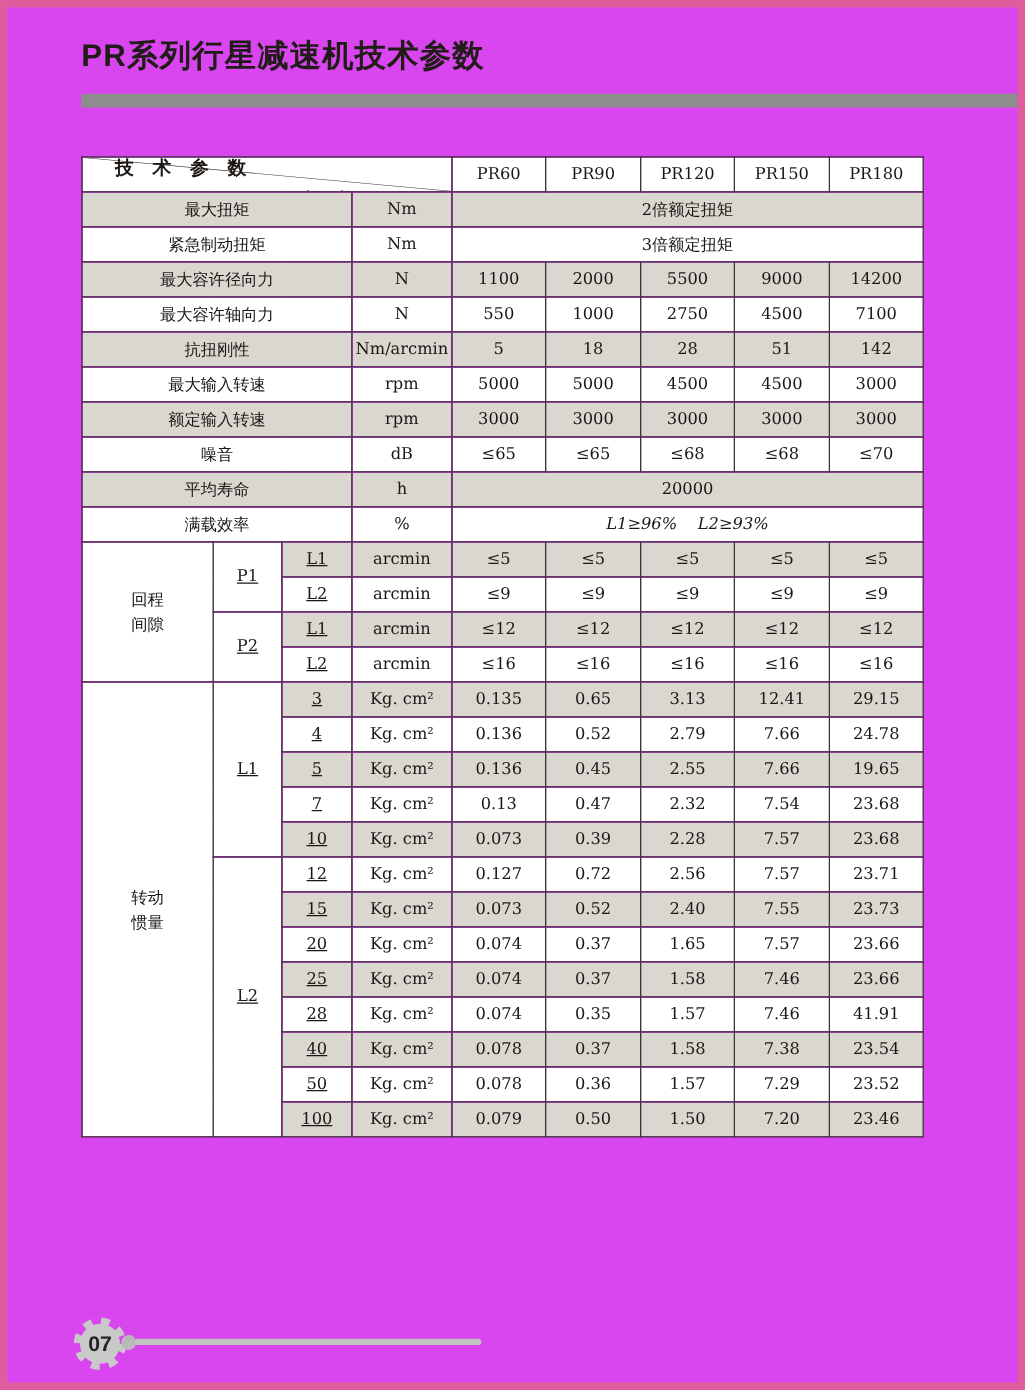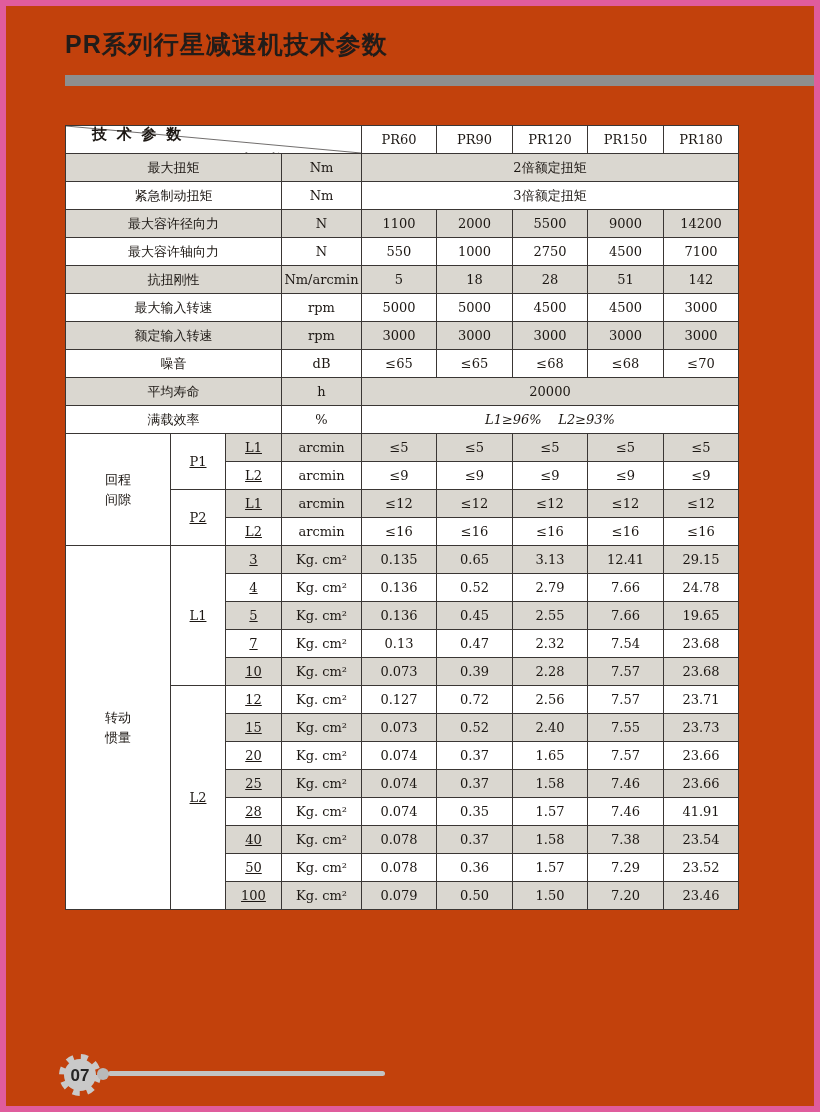--- a/index.html
+++ b/index.html
@@ -1,20 +1,20 @@
 <!DOCTYPE html>
 <html><head>
 <meta charset="utf-8">
 <style>
   * { margin:0; padding:0; box-sizing:border-box; }
   html,body { background:#fff; }
   .page {
     position:relative;
     width:820px; height:1112px;
-    background:#c2410c;
+    background:#d946ef;
     border:6px solid #e05c9d;
     overflow:hidden;
     font-family:"Liberation Sans", sans-serif;
   }
   
   .page-title {
     position:absolute; left:59px; top:22px;
     font-size:25px; font-weight:bold; color:#221c19;
     letter-spacing:1px;
   }
@@ -55,21 +55,21 @@
   
   td.diag { position:relative; padding:0; }
   td.diag svg.diagline { position:absolute; left:0; top:0; width:100%; height:100%; }
   .spec-label {
     position:absolute; right:72px; top:25px;
     font-family:"Liberation Sans", sans-serif;
     font-size:15px; font-weight:bold; letter-spacing:4px;
   }
   .param-label {
     position:absolute; left:26px; bottom:9px;
-    font-family:Liberation Serif, serif;
+    font-family:Liberation Mono, monospace;
     font-size:15px; font-weight:bold; letter-spacing:3px;
   }
   
   .gear-wrap { position:absolute; left:51px; top:1046px; width:46px; height:46px; }
   .footer-dot {
     position:absolute; left:91px; top:1062px;
     width:12px; height:12px; border-radius:50%;
     background:#b9b9b9;
   }
   .footer-line {

